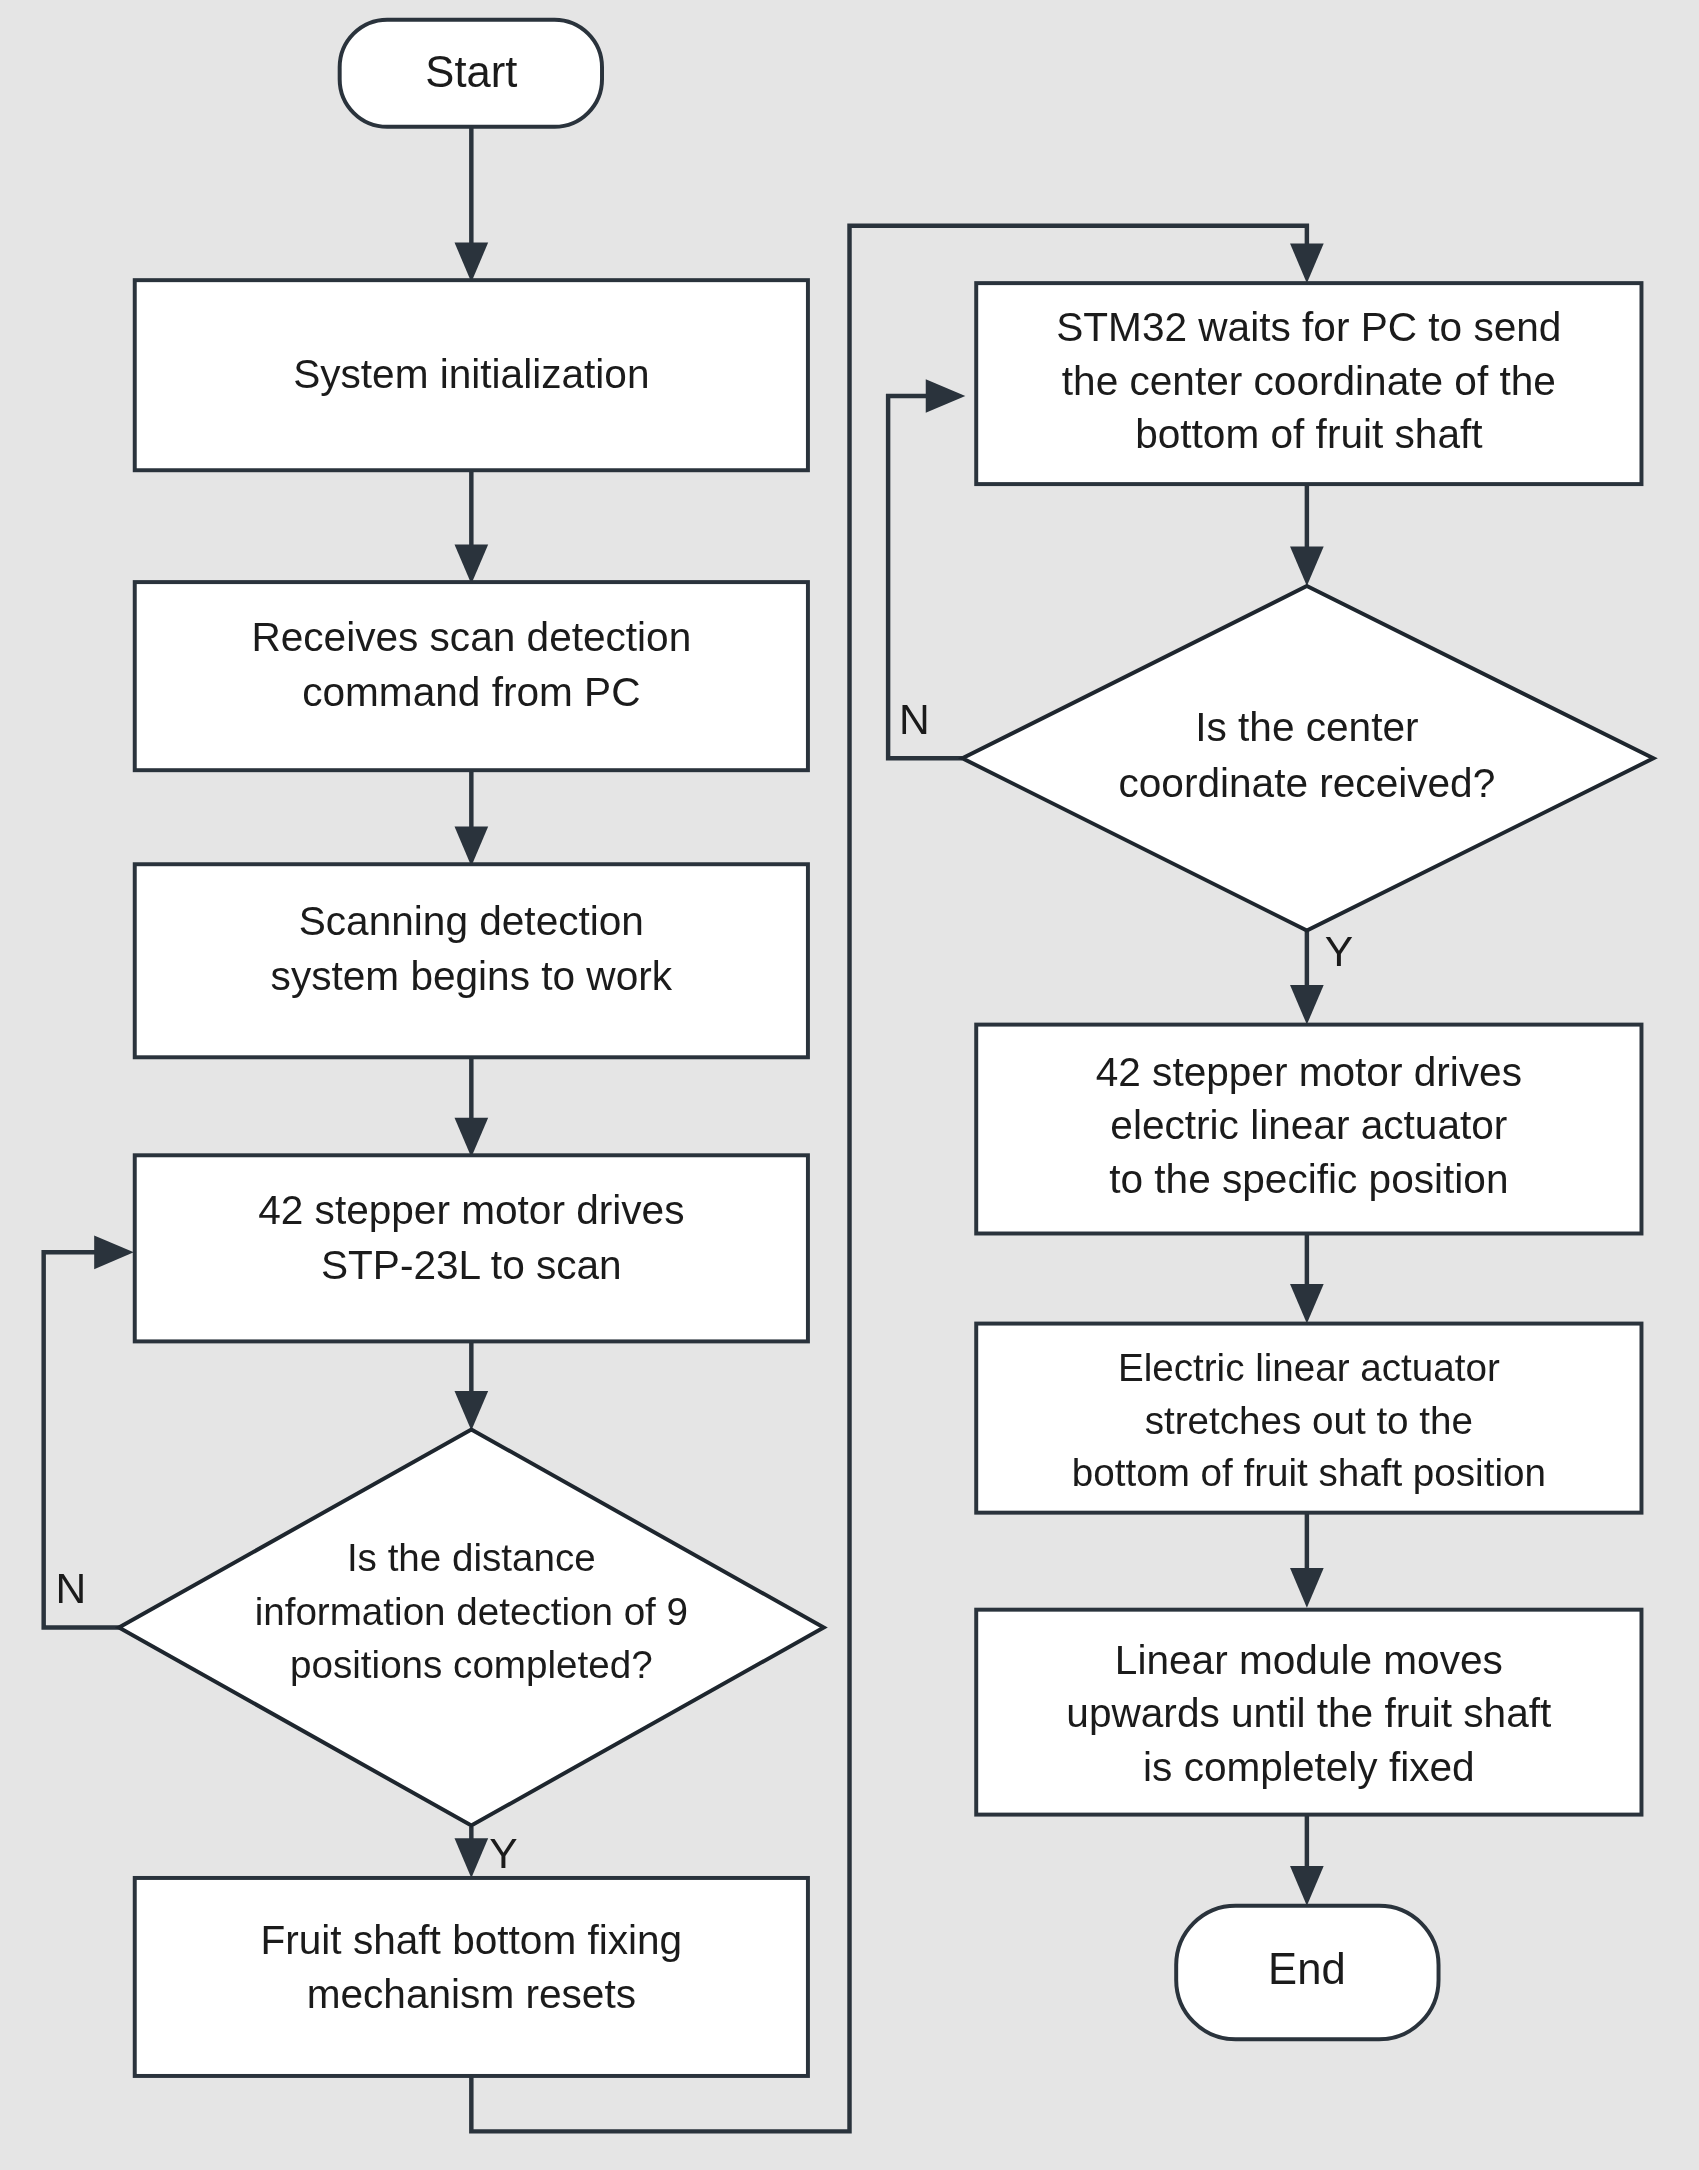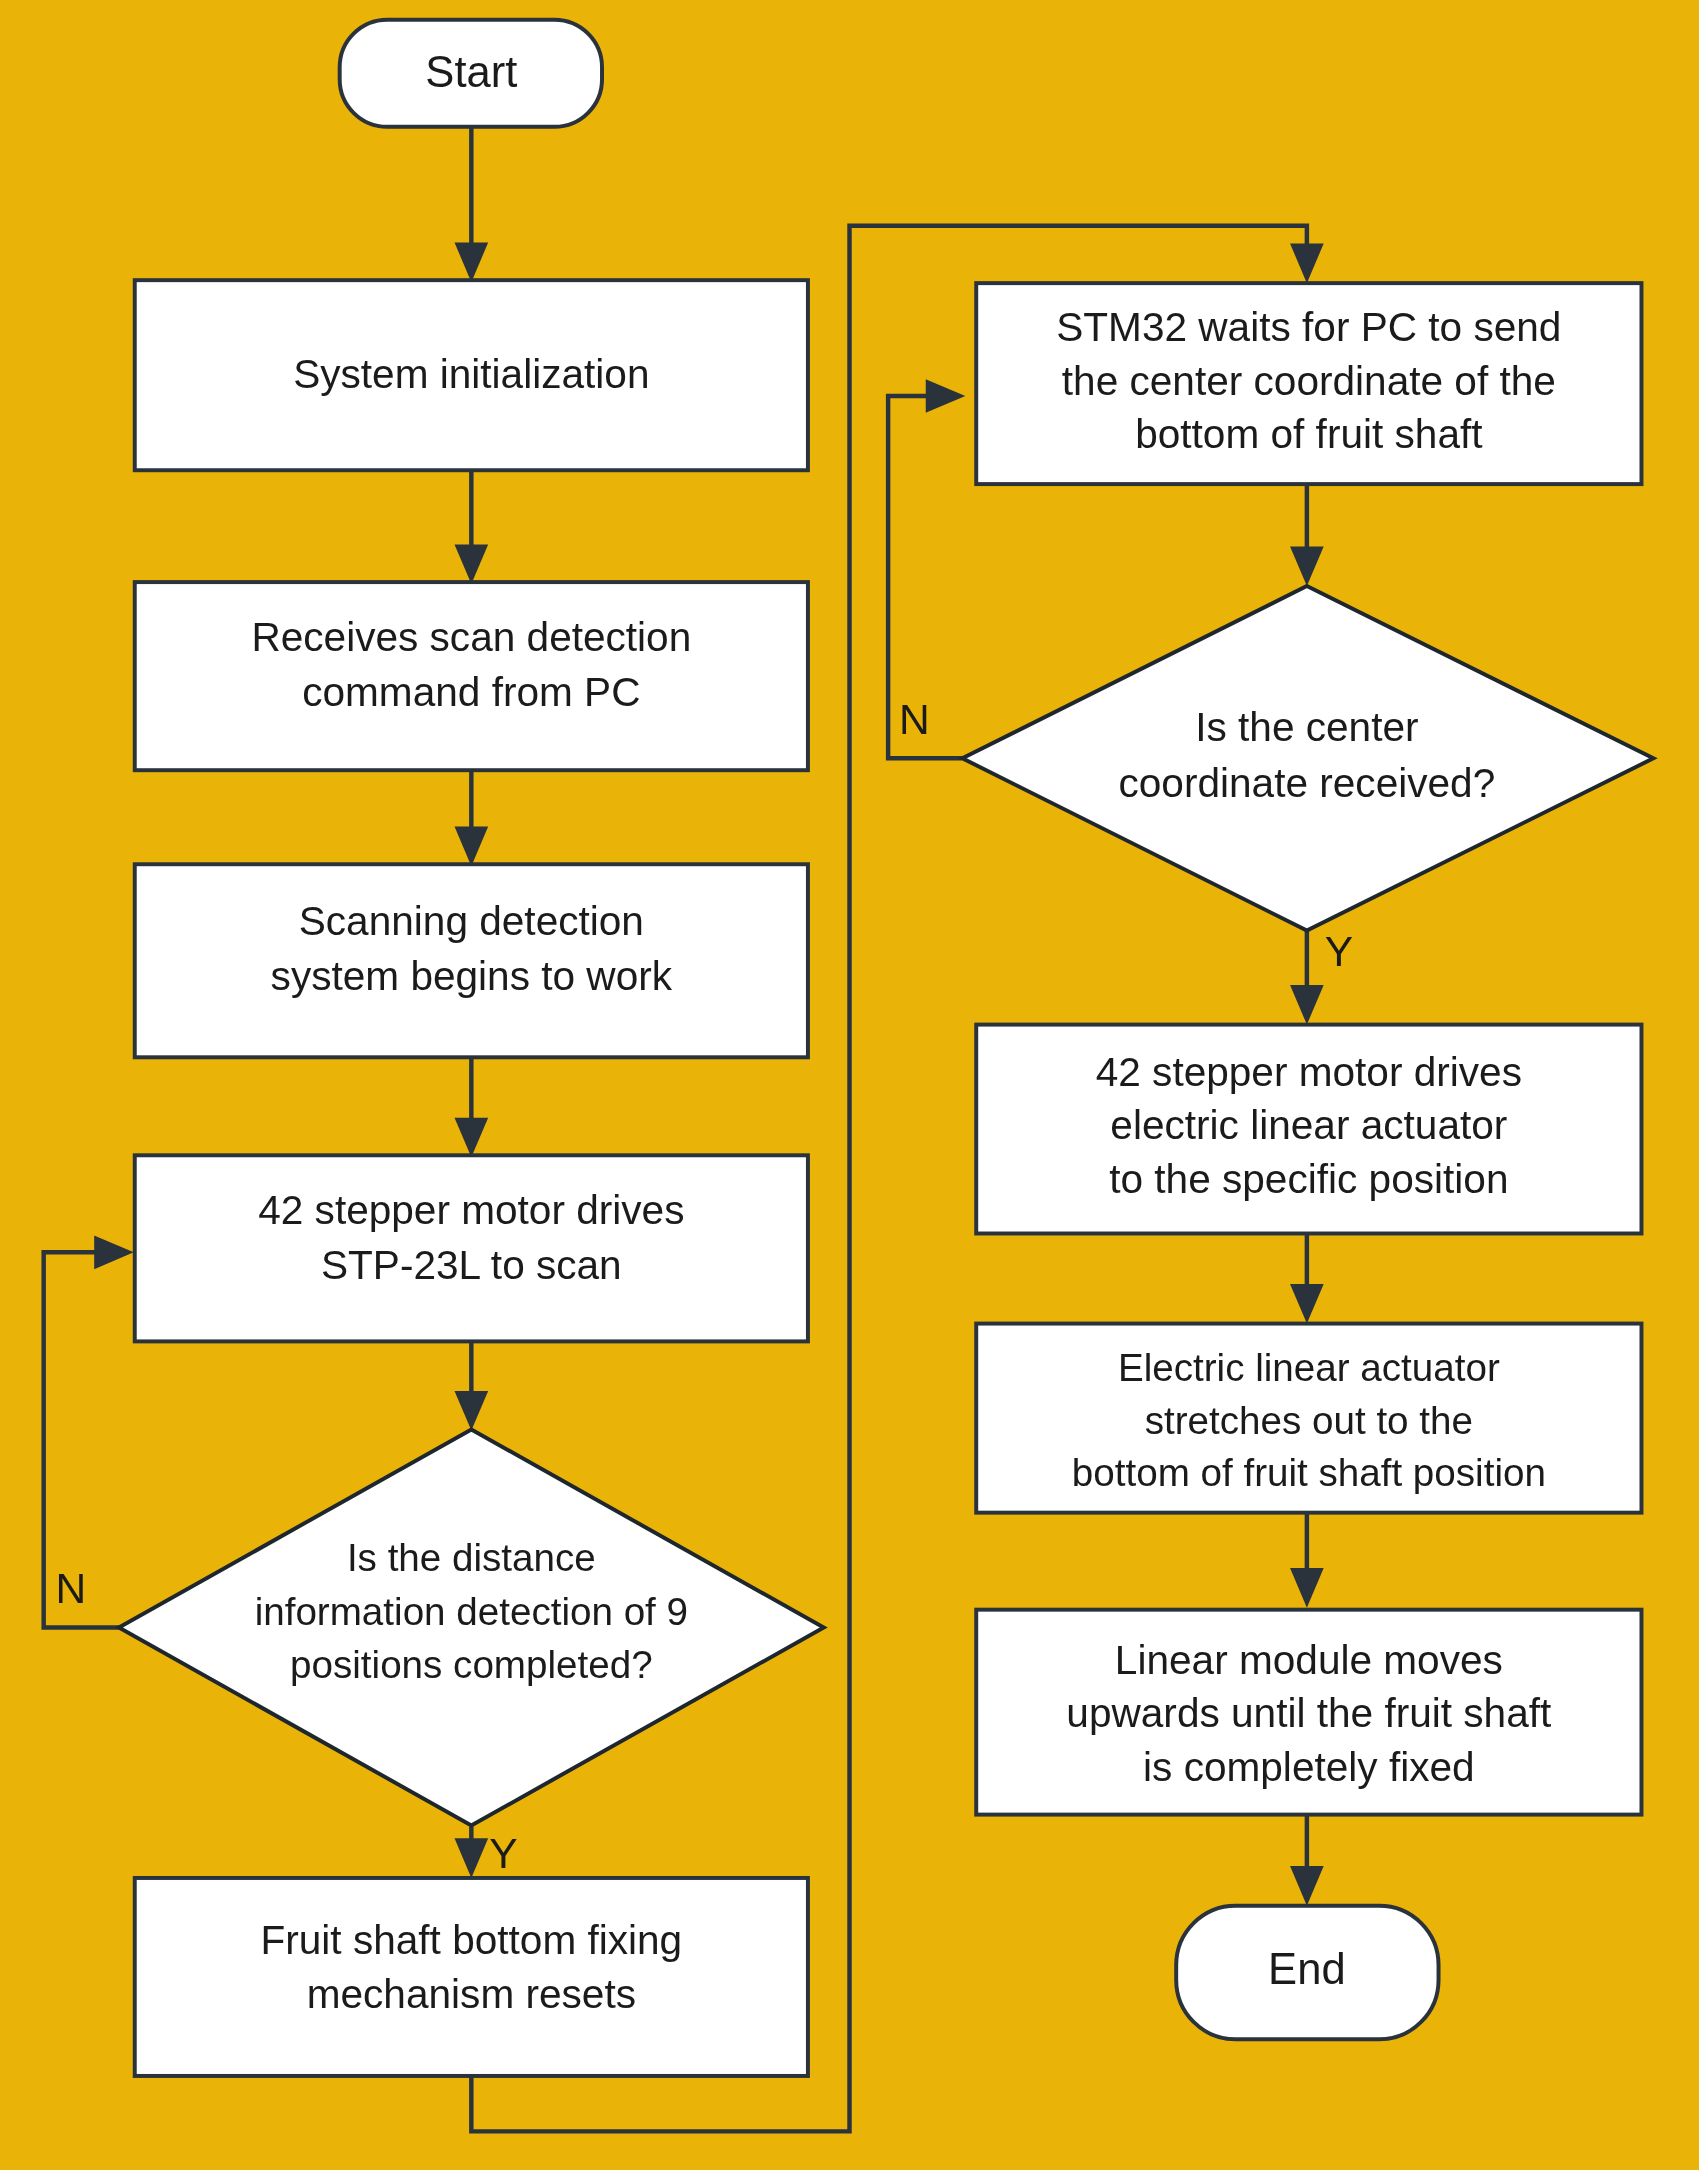--- a/index.html
+++ b/index.html
@@ -7,21 +7,21 @@
     padding: 0;
     background: #ffffff;
   }
   body {
     font-family: "Liberation Sans", sans-serif;
   }
   #chart-root {
     position: relative;
     width: 1700px;
     height: 2170px;
-    background: #eab308;
+    background: #e5e5e5;
     overflow: hidden;
   }
   svg#flow {
     display: block;
     width: 1700px;
     height: 2170px;
   }
   .shape-stroke {
     fill: #ffffff;
     stroke: #2a333c;

